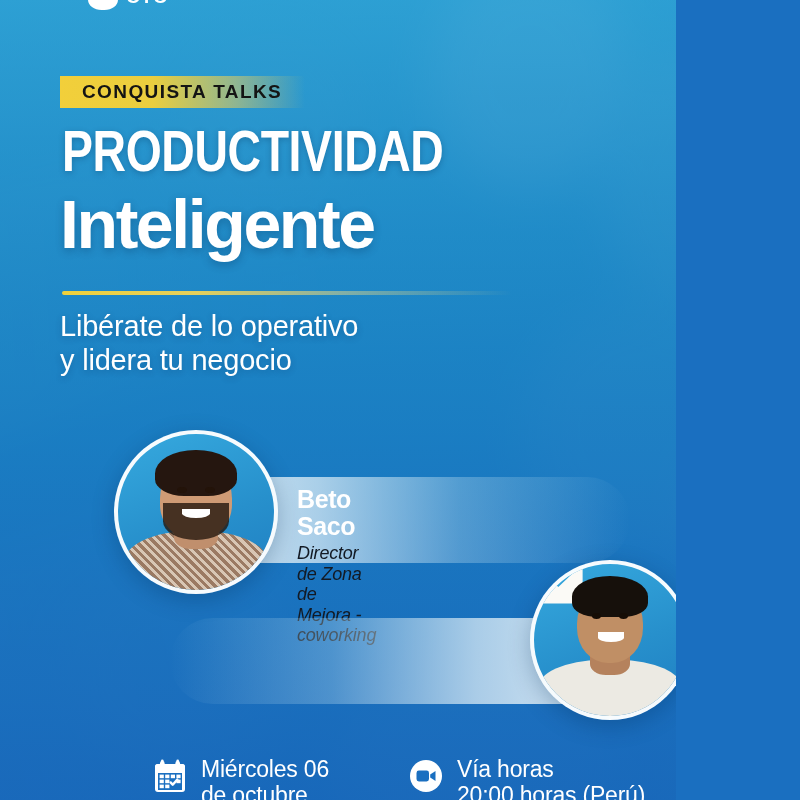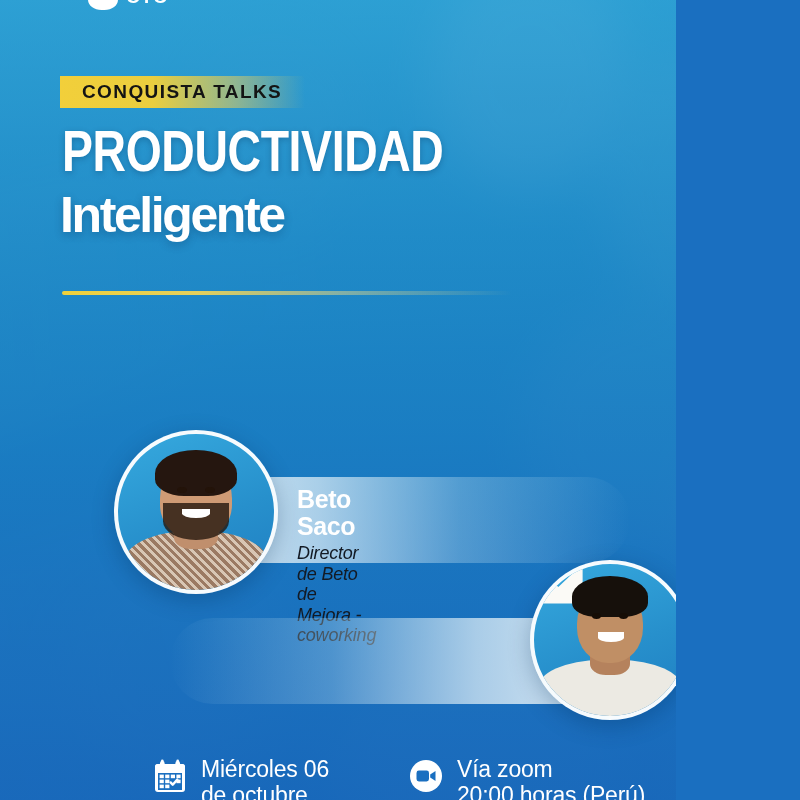--- a/index.html
+++ b/index.html
@@ -65,21 +65,21 @@
 
   
   .h-line1 {
     position:absolute; left:62px; top:122px;
     font-size:58px; line-height:1; font-weight:bold; color:#fff;
     letter-spacing:-.5px; transform:scaleX(.80); transform-origin:left center;
     text-shadow:0 2px 7px rgba(0,40,80,.28);
   }
   .h-line2 {
     position:absolute; left:60px; top:190px;
-    font-size:50px; line-height:1; font-weight:bold; color:#fff;
+    font-size:68px; line-height:1; font-weight:bold; color:#fff;
     letter-spacing:-2.4px;
     text-shadow:0 3px 9px rgba(0,40,80,.30);
   }
   .rule {
     position:absolute; left:62px; top:291px; width:450px; height:4px;
     background:linear-gradient(90deg, #f0d13c 0%, #e4d05c 30%, rgba(215,210,140,.55) 62%, rgba(190,215,230,0) 100%);
     border-radius:2px;
   }
   .sub {
     position:absolute; left:60px; top:310px; width:460px;
@@ -175,39 +175,43 @@
     <div class="logo-word">CTO</div>
   </div>
 
   <div class="badge">
     <span class="badge-text">CONQUISTA TALKS</span>
   </div>
 
   <div class="h-line1">PRODUCTIVIDAD</div>
   <div class="h-line2">Inteligente</div>
   <div class="rule"></div>
+  <div class="sub">
+    <div>Libérate de lo operativo</div>
+    <div>y lidera tu negocio</div>
+  </div>
 
   <div class="sp">
     <div class="sp-panel left"></div>
     <div class="avatar a1">
       <div class="face">
         <div class="body"></div>
           <div class="neck"></div>
           <div class="head"></div>
         <div class="hair"></div>
           <div class="beard"></div>
         <div class="eye l"></div>
           <div class="eye r"></div>
           <div class="smile"></div>
       </div>
     </div>
     <div class="sp-text left">
       <div class="sp-name">Beto Saco</div>
       <div class="sp-role">
-        <div>Director de Beto de</div>
+        <div>Director de Zona de</div>
         <div>Mejora - coworking</div>
       </div>
     </div>
   </div>
 
   <div class="sp">
     <div class="sp-panel right"></div>
     <div class="avatar a2">
       <div class="face">
         <div class="body"></div>
@@ -252,18 +256,18 @@
     </div>
   </div>
 
   <div class="foot f2">
     <svg class="foot-ico" viewBox="0 0 36 36">
       <circle cx="18" cy="18" r="16" fill="#fff"></circle>
       <rect x="8.5" y="12.5" width="12.5" height="11" rx="2.4" fill="#1a6fc0"></rect>
       <path d="M22.2 16.4l5.3-3.3v9.8l-5.3-3.3z" fill="#1a6fc0"></path>
     </svg>
     <div class="foot-txt">
-      <div>Vía zoom</div>
+      <div>Vía horas</div>
       <div>20:00 horas (Perú)</div>
     </div>
   </div>
 
 </div>
 
 </body></html>

